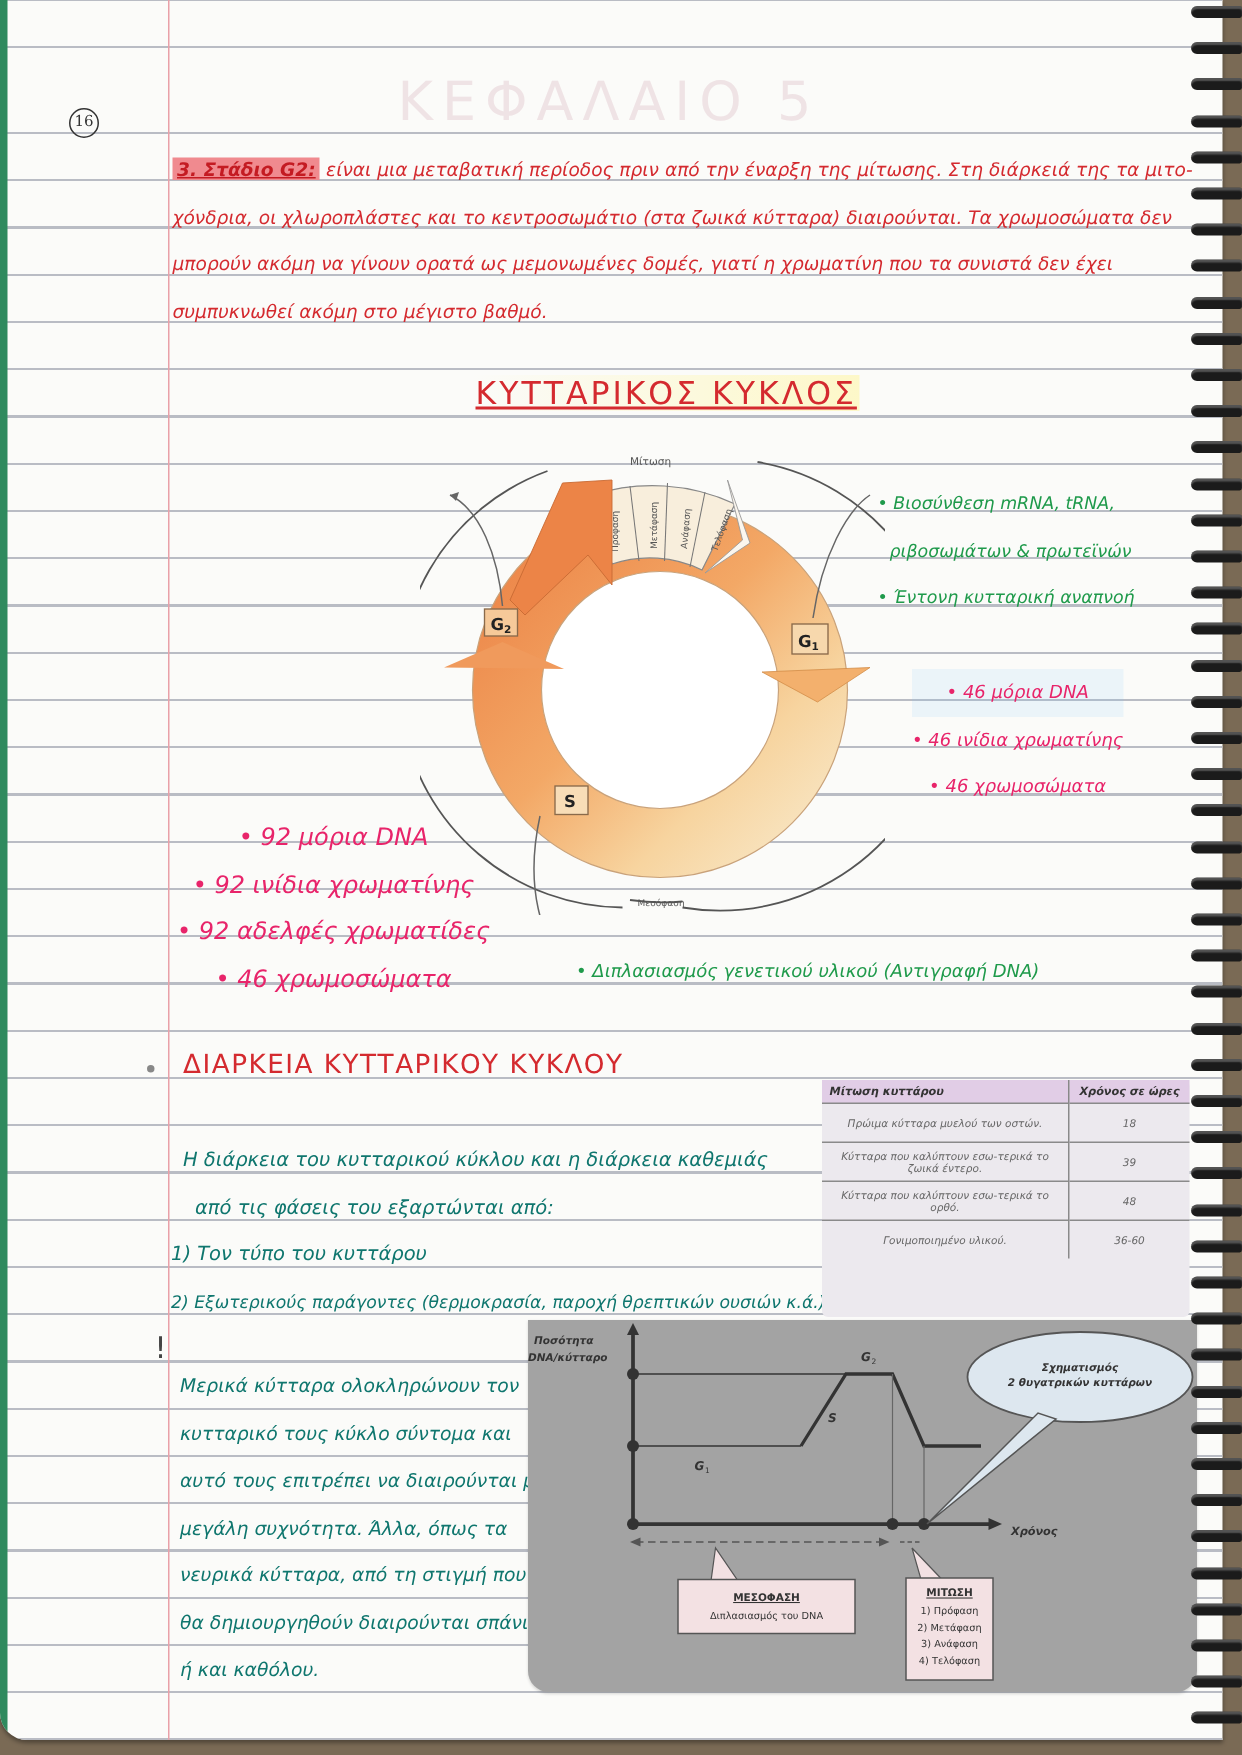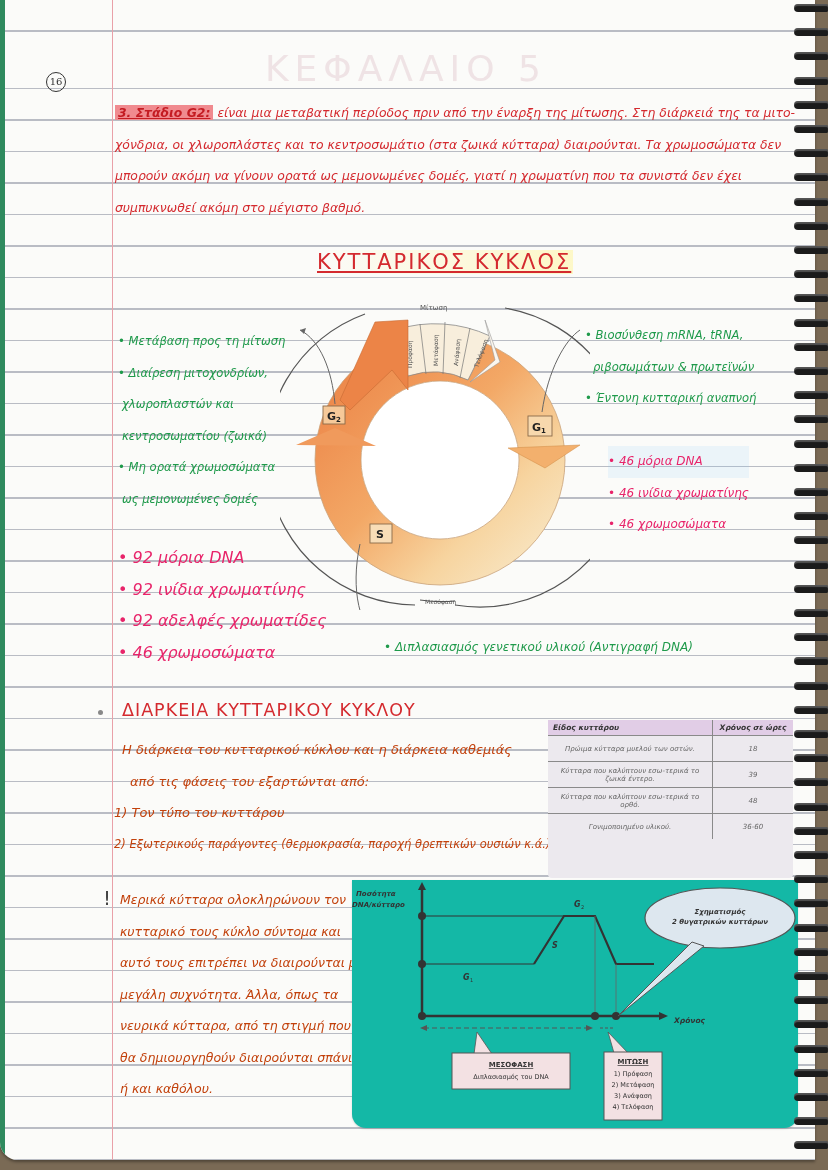--- a/index.html
+++ b/index.html
@@ -10,22 +10,22 @@
     background-image:repeating-linear-gradient(to bottom,transparent 0,transparent 30px,#b9bcc4 30px,#b9bcc4 31.5px);
     background-position:0 58px;}
   .margin-line{position:absolute;left:112px;top:0;width:1px;height:100%;background:#e9a0a8;}
   .spiral{position:absolute;right:0;top:0;width:40px;height:1170px;}
   .ring{position:absolute;right:0;width:34px;height:8px;background:#1b1b1b;border-radius:5px 2px 2px 5px;box-shadow:inset 0 2px 1px rgba(255,255,255,.25);}
   .ghost{position:absolute;left:265px;top:48px;font-size:36px;color:#efe3e5;letter-spacing:6px;font-family:"DejaVu Sans",sans-serif;}
   .page-num{position:absolute;left:46px;top:72px;width:18px;height:18px;border:1.3px solid #333;border-radius:50%;font-size:10px;line-height:18px;text-align:center;color:#333;font-family:"DejaVu Serif",serif;}
   .hw{position:absolute;font-family:"DejaVu Sans",sans-serif;font-style:italic;white-space:nowrap;}
   .red{color:#d42a2f;}
   .green{color:#1f9a4b;}
-  .pink{color:#e8246a;}
-  .blue{color:#c2410c;}
+  .pink{color:#e8246a;text-align:center;}
+  .blue{color:#0f766e;margin-top:24px;}
   .p1{left:115px;top:97px;font-size:12.4px;line-height:31.5px;}
   .p1 .hl{background:#f08a8f;padding:0 3px;color:#c41b22;font-weight:bold;text-decoration:underline;}
   .title1{left:315px;top:250px;font-size:21px;letter-spacing:2px;text-decoration:underline;color:#d42a2f;background:linear-gradient(to right,rgba(255,245,160,.0),rgba(255,245,160,.55));padding:0 2px;font-style:normal;}
   .g2list{left:118px;top:326px;font-size:11.6px;line-height:31.6px;}
   .g1list{left:585px;top:320px;font-size:11.6px;line-height:31.6px;}
   .pink-r{left:608px;top:446px;font-size:12px;line-height:31.6px;}
   .pink-l{left:118px;top:542px;font-size:16px;line-height:31.6px;}
   .s-note{left:384px;top:640px;font-size:12px;}
   .title2{left:122px;top:700px;font-size:17.5px;letter-spacing:1px;font-style:normal;}
   .dur{left:114px;top:734px;font-size:13px;line-height:31.6px;}
@@ -35,21 +35,21 @@
   
   .tbl-wrap{position:absolute;left:548px;top:720px;width:245px;height:158px;background:#ece9ee;border-radius:4px;}
   table.cells{border-collapse:collapse;width:245px;font-family:"DejaVu Sans",sans-serif;font-size:7px;color:#666;font-style:italic;}
   table.cells th{background:#e1cde6;color:#333;font-weight:bold;text-align:left;padding:3px 5px;font-size:7.5px;border-right:1px solid #888;}
   table.cells th:last-child{border-right:none;text-align:center;}
   table.cells td{padding:3px 5px;border-top:1.4px solid #8a8a8a;border-right:1px solid #8a8a8a;vertical-align:middle;height:19px;text-align:center;}
   table.cells td:last-child{border-right:none;text-align:center;width:70px;}
   
   .cycle{position:absolute;left:280px;top:300px;width:310px;height:310px;}
   
-  .graph{position:absolute;left:352px;top:880px;width:446px;height:248px;background:#14b8a6;border-radius:0 0 14px 14px;box-shadow:0 1px 2px rgba(0,0,0,.15);}
+  .graph{position:absolute;left:352px;top:880px;width:446px;height:248px;background:#a3a3a3;border-radius:0 0 14px 14px;box-shadow:0 1px 2px rgba(0,0,0,.15);}
 </style>
 </head>
 <body>
 
 <div class="page">
   <div class="rules"></div>
   <div class="green-edge"></div>
   <div class="margin-line"></div>
 
   <div class="ghost">ΚΕΦΑΛΑΙΟ 5</div>
@@ -57,28 +57,20 @@
 
   <div class="hw red p1">
     <div><span class="hl">3. Στάδιο G2:</span><span> είναι μια μεταβατική περίοδος πριν από την έναρξη της μίτωσης. Στη διάρκειά της τα μιτο-</span></div>
     <div>χόνδρια, οι χλωροπλάστες και το κεντροσωμάτιο (στα ζωικά κύτταρα) διαιρούνται. Τα χρωμοσώματα δεν</div>
     <div>μπορούν ακόμη να γίνουν ορατά ως μεμονωμένες δομές, γιατί η χρωματίνη που τα συνιστά δεν έχει</div>
     <div>συμπυκνωθεί ακόμη στο μέγιστο βαθμό.</div>
   </div>
 
   <div class="hw title1">ΚΥΤΤΑΡΙΚΟΣ ΚΥΚΛΟΣ</div>
 
-  <div class="hw green g2list">
-    <div>• Μετάβαση προς τη μίτωση</div>
-    <div>• Διαίρεση μιτοχονδρίων,</div>
-    <div style="padding-left:4px">χλωροπλαστών και</div>
-    <div style="padding-left:4px">κεντροσωματίου (ζωικά)</div>
-    <div>• Μη ορατά χρωμοσώματα</div>
-    <div style="padding-left:4px">ως μεμονωμένες δομές</div>
-  </div>
 
   <div class="hw green g1list">
     <div>• Βιοσύνθεση mRNA, tRNA,</div>
     <div style="padding-left:8px">ριβοσωμάτων &amp; πρωτεϊνών</div>
     <div>• Έντονη κυτταρική αναπνοή</div>
   </div>
 
   <div class="hw pink pink-r">
     <div style="background:rgba(120,200,255,.12)">• 46 μόρια DNA</div>
     <div>• 46 ινίδια χρωματίνης</div>
@@ -149,21 +141,21 @@
     <div style="padding-left:8px">Η διάρκεια του κυτταρικού κύκλου και η διάρκεια καθεμιάς</div>
     <div style="padding-left:16px">από τις φάσεις του εξαρτώνται από:</div>
     <div>1) Τον τύπο του κυττάρου</div>
     <div style="font-size:11.5px">2) Εξωτερικούς παράγοντες (θερμοκρασία, παροχή θρεπτικών ουσιών κ.ά.)</div>
   </div>
 
   <div class="tbl-wrap">
     <table class="cells">
       <thead>
         <tr>
-          <th>Είδος κυττάρου</th>
+          <th>Μίτωση κυττάρου</th>
           <th>Χρόνος σε ώρες</th>
         </tr>
       </thead>
       <tbody>
         <tr>
             <td>Πρώιμα κύτταρα μυελού των οστών.</td>
             <td>18</td>
           </tr>
         <tr>
             <td>Κύτταρα που καλύπτουν εσω-τερικά το ζωικά έντερο.</td>

